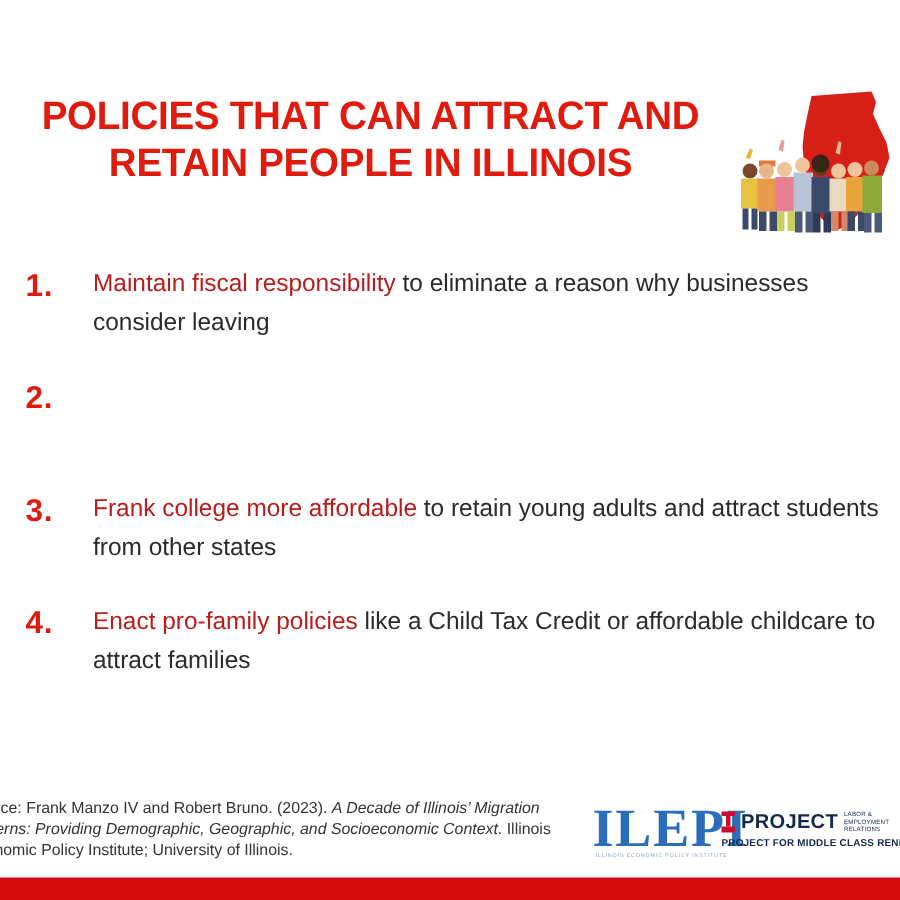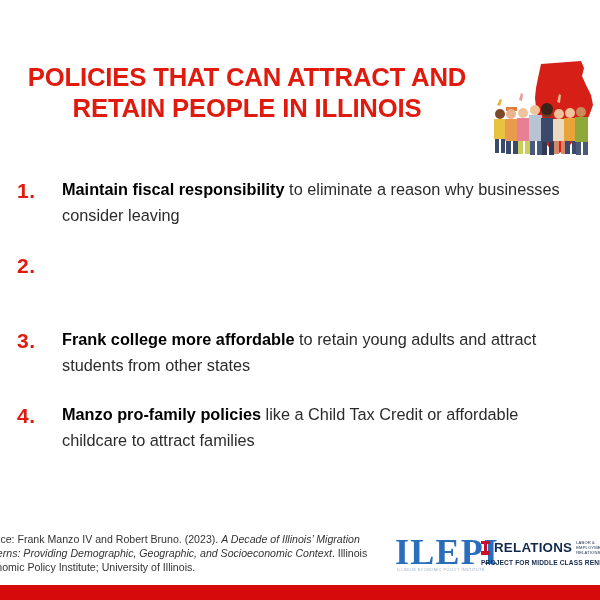--- a/index.html
+++ b/index.html
@@ -78,22 +78,22 @@
     line-height: 24px;
     letter-spacing: 0.5px;
   }
   .policy-text {
     color: #2b2b2b;
     font-size: 16.3px;
     line-height: 26px;
     font-weight: normal;
   }
   .policy-lead {
-    color: #000000;
-    font-weight: bold;
+    color: #b91c1c;
+    font-weight: normal;
   }
 
   
   .footer {
     position: absolute;
     left: 0;
     top: 528px;
     width: 600px;
     height: 57px;
   }
@@ -281,42 +281,42 @@
     <span class="policy-num">2.</span>
   </div>
 
   <div class="policy-item">
     <span class="policy-num">3.</span>
     <div class="policy-text"><span class="policy-lead">Frank college more affordable</span><span> to retain young adults and attract students from other states</span></div>
   </div>
 
   <div class="policy-item">
     <span class="policy-num">4.</span>
-    <div class="policy-text"><span class="policy-lead">Manzo pro-family policies</span><span> like a Child Tax Credit or affordable childcare to attract families</span></div>
+    <div class="policy-text"><span class="policy-lead">Enact pro-family policies</span><span> like a Child Tax Credit or affordable childcare to attract families</span></div>
   </div>
 
 </div>
 
 <div class="footer">
 
   <div class="source"><span>Source: Frank Manzo IV and Robert Bruno. (2023). </span><i>A Decade of Illinois’ Migration Patterns: Providing Demographic, Geographic, and Socioeconomic Context</i><span>. Illinois Economic Policy Institute; University of Illinois.</span></div>
 
   <div class="logos">
 
     <div class="logo-ilepi">
       <div class="ilepi-mark">ILEPI</div>
       <div class="ilepi-sub">ILLINOIS ECONOMIC POLICY INSTITUTE</div>
     </div>
 
     <div class="logo-illinois">
       <div class="ill-row">
         <span class="block-i">
             <span></span>
           </span>
-        <span class="ill-word">RELATIONS</span>
+        <span class="ill-word">PROJECT</span>
         <span class="ill-dept">LABOR &amp; EMPLOYMENT RELATIONS</span>
       </div>
       <div class="ill-tag">PROJECT FOR MIDDLE CLASS RENEWAL</div>
     </div>
 
   </div>
 </div>
 
 <div class="bottom-bar"></div>
 

